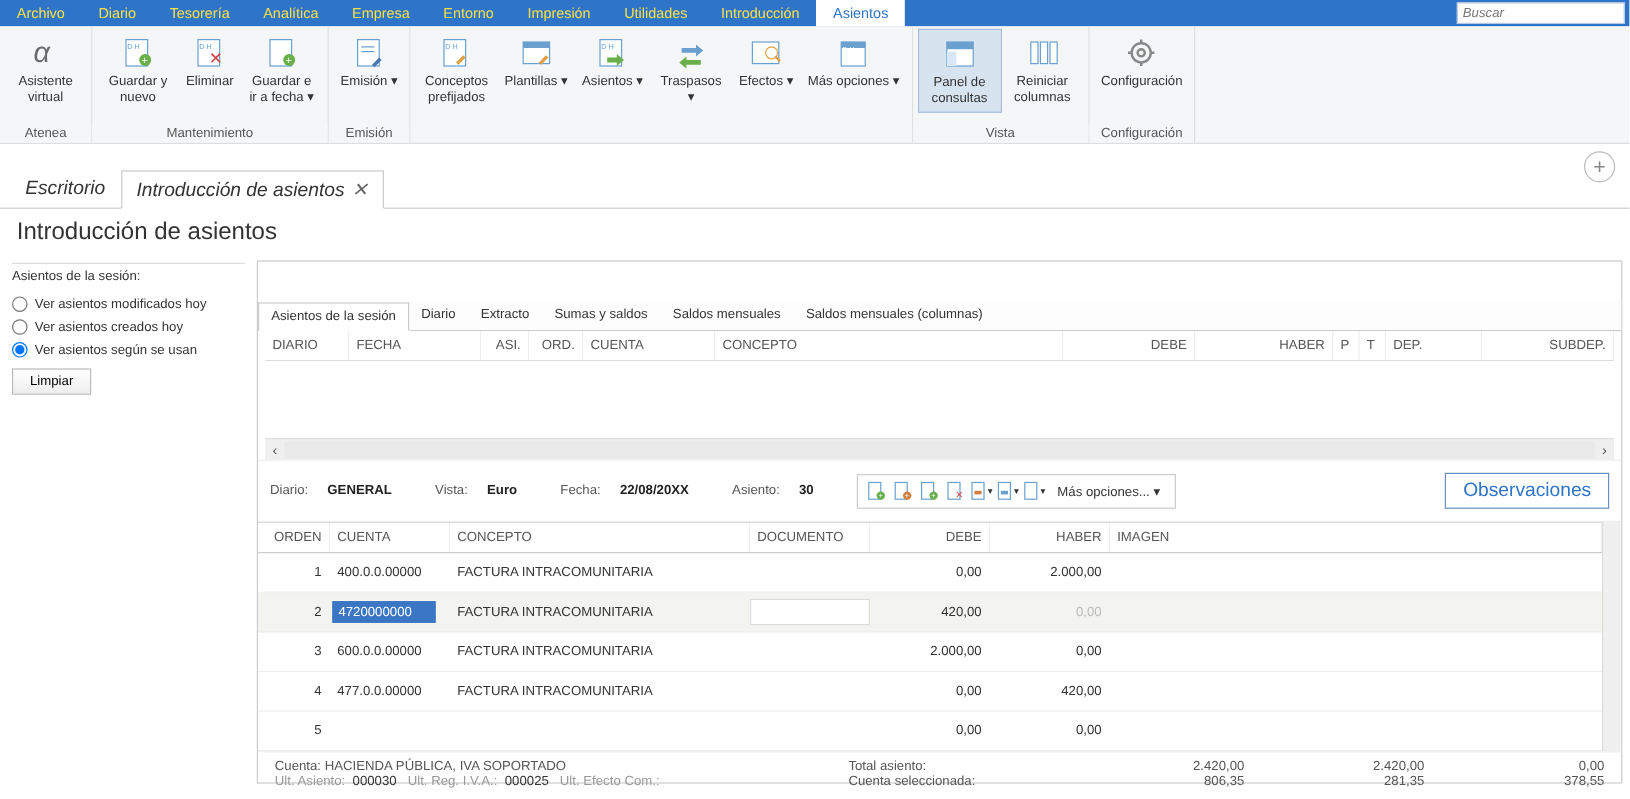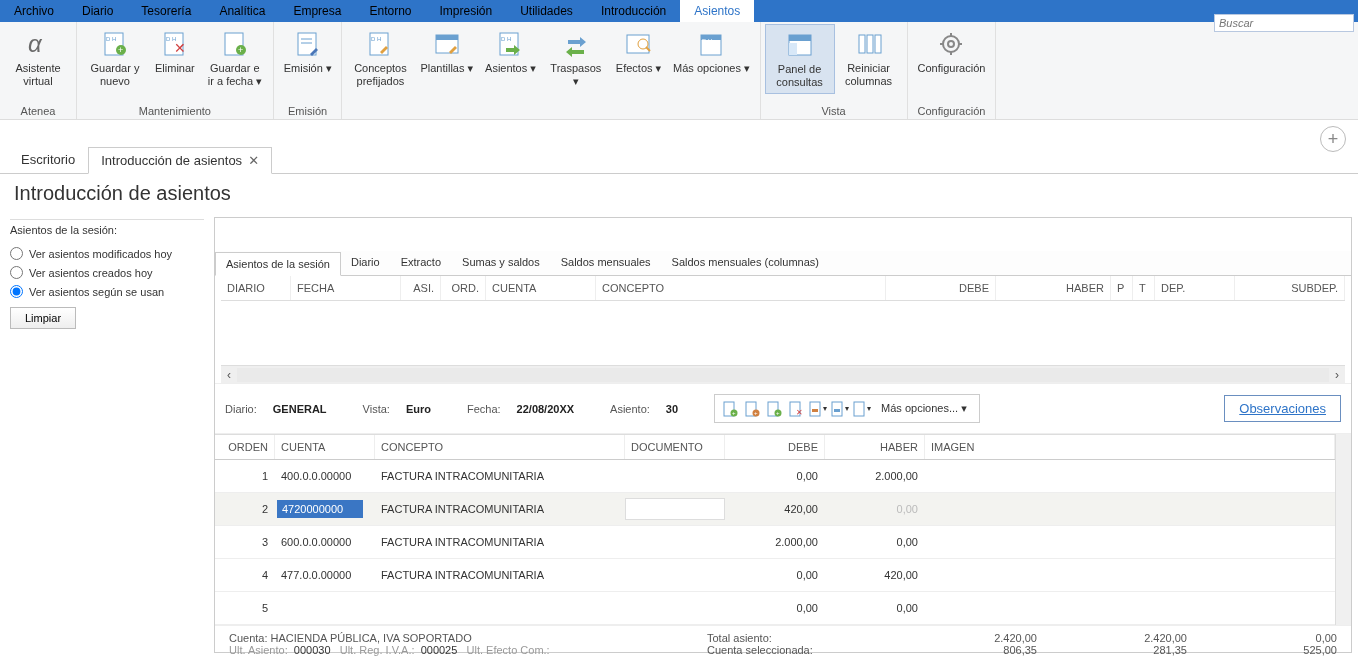--- a/index.html
+++ b/index.html
@@ -1,40 +1,40 @@
 <!DOCTYPE html>
 <html><head>
 <meta charset="utf-8">
 <style>
 * { margin: 0; padding: 0; box-sizing: border-box; font-family: "Segoe UI", Tahoma, sans-serif; }
 body { width: 1358px; height: 666px; background: #fff; font-size: 12px; color: #333; overflow: hidden; position: relative; }
 
 
 .menubar { background: #2e74c8; height: 22px; display: flex; align-items: stretch; }
-.menubar .menu-item { color: #000000; padding: 3px 14px; cursor: pointer; font-size: 12px; display: flex; align-items: center; }
+.menubar .menu-item { color: #fde047; padding: 3px 14px; cursor: pointer; font-size: 12px; display: flex; align-items: center; }
 .menubar .menu-item.active { background: #fff; color: #2e74c8; }
-.menubar .search-box { margin-left: auto; background: #fff; width: 140px; height: 18px; margin-top: 14px; margin-right: 4px; padding: 1px 4px; color: #888; font-style: italic; font-size: 11px; border: 1px solid #b8c8e0; }
+.menubar .search-box { margin-left: auto; background: #fff; width: 140px; height: 18px; margin-top: 2px; margin-right: 4px; padding: 1px 4px; color: #888; font-style: italic; font-size: 11px; border: 1px solid #b8c8e0; }
 
 
 .ribbon { background: #f5f6f7; height: 98px; border-bottom: 1px solid #ddd; display: flex; }
 .ribbon-group { display: flex; flex-direction: column; border-right: 1px solid #e0e0e0; }
 .ribbon-group .buttons { display: flex; flex: 1; align-items: flex-start; padding: 2px 4px; }
 .ribbon-group .group-label { text-align: center; font-size: 11px; color: #555; padding: 2px 0; background: #f5f6f7; }
 .ribbon-btn { display: flex; flex-direction: column; align-items: center; padding: 4px 6px; cursor: pointer; text-align: center; }
 .ribbon-btn.active { background: #d8e3f0; border: 1px solid #a8c0e0; }
 .ribbon-btn .ic { width: 32px; height: 32px; display: flex; align-items: center; justify-content: center; }
 .ribbon-btn .lbl { font-size: 11px; color: #333; margin-top: 2px; line-height: 1.2; max-width: 56px; }
 .ribbon-btn .lbl-wide { max-width: 80px; }
 
 
 .add-circle { position: absolute; right: 12px; top: 126px; width: 26px; height: 26px; border: 1px solid #bbb; border-radius: 50%; display: flex; align-items: center; justify-content: center; color: #888; font-size: 18px; cursor: pointer; }
 
 
 .doc-tabs { height: 26px; display: flex; align-items: flex-end; padding-left: 8px; border-bottom: 1px solid #ccc; margin-top: 28px; }
-.doc-tab { padding: 5px 12px; font-size: 13px; color: #333; cursor: pointer; border: 1px solid transparent; }
+.doc-tab { padding: 5px 12px; font-size: 16px; color: #333; cursor: pointer; border: 1px solid transparent; font-style: italic; }
 .doc-tab.active { background: #fff; border: 1px solid #ccc; border-bottom: 1px solid #fff; position: relative; top: 1px; }
 .doc-tab .close { margin-left: 6px; color: #666; }
 
 
 .page-title { font-size: 20px; padding: 8px 14px 12px; color: #333; }
 
 
 .main { display: flex; height: calc(100% - 230px); }
 .sidebar { width: 214px; padding: 0 10px; }
 .sidebar-title { font-size: 11px; color: #333; padding: 4px 0 8px; border-top: 1px solid #ddd; margin-top: 2px; }
@@ -57,21 +57,21 @@
 .hscroll .arrow { width: 16px; text-align: center; color: #555; }
 .hscroll .track { flex: 1; height: 14px; background: #eaeaea; }
 
 
 .info-bar { display: flex; align-items: center; padding: 10px 10px; gap: 16px; border-top: 1px solid #eee; border-bottom: 1px solid #eee; }
 .info-bar .lbl { font-size: 11px; color: #555; }
 .info-bar .val { font-size: 11px; color: #222; font-weight: bold; margin-right: 20px; }
 .toolbar-icons { display: flex; gap: 4px; border: 1px solid #ccc; padding: 4px 6px; align-items: center; }
 .ti { width: 18px; height: 18px; display: flex; align-items: center; justify-content: center; cursor: pointer; }
 .ti .dd { font-size: 8px; color: #333; margin-left: 1px; }
-.obs-btn { margin-left: auto; border: 1px solid #6a8fc0; background: #fff; color: #2e74c8; padding: 5px 14px; font-size: 13px; cursor: pointer; text-decoration: underline; }
+.obs-btn { margin-left: auto; border: 1px solid #6a8fc0; background: #fff; color: #2e74c8; padding: 5px 14px; font-size: 16px; cursor: pointer; }
 .more-opts { font-size: 11px; color: #333; padding: 3px 6px; display: flex; align-items: center; gap: 4px; cursor: pointer; }
 
 
 .lg { border-top: 1px solid #ddd; }
 .lg-header { display: flex; background: #fff; border-bottom: 1px solid #ccc; }
 .lgh { padding: 6px 6px; font-size: 11px; color: #555; border-right: 1px solid #eee; }
 .lg-row { display: flex; border-bottom: 1px solid #eee; height: 33px; align-items: center; }
 .lg-row.sel { background: #f3f3f0; }
 .lgc { padding: 4px 6px; font-size: 11px; border-right: 1px solid transparent; }
 .lg-row .lgc { color: #333; }
@@ -486,19 +486,19 @@
       </div>
       <div>
         <div class="nums">
           <div>2.420,00</div>
           <div>2.420,00</div>
           <div>0,00</div>
         </div>
         <div class="nums">
           <div>806,35</div>
           <div>281,35</div>
-          <div>525,00</div>
+          <div>378,55</div>
         </div>
       </div>
     </div>
 
   </div>
 </div>
 
 </body></html>

